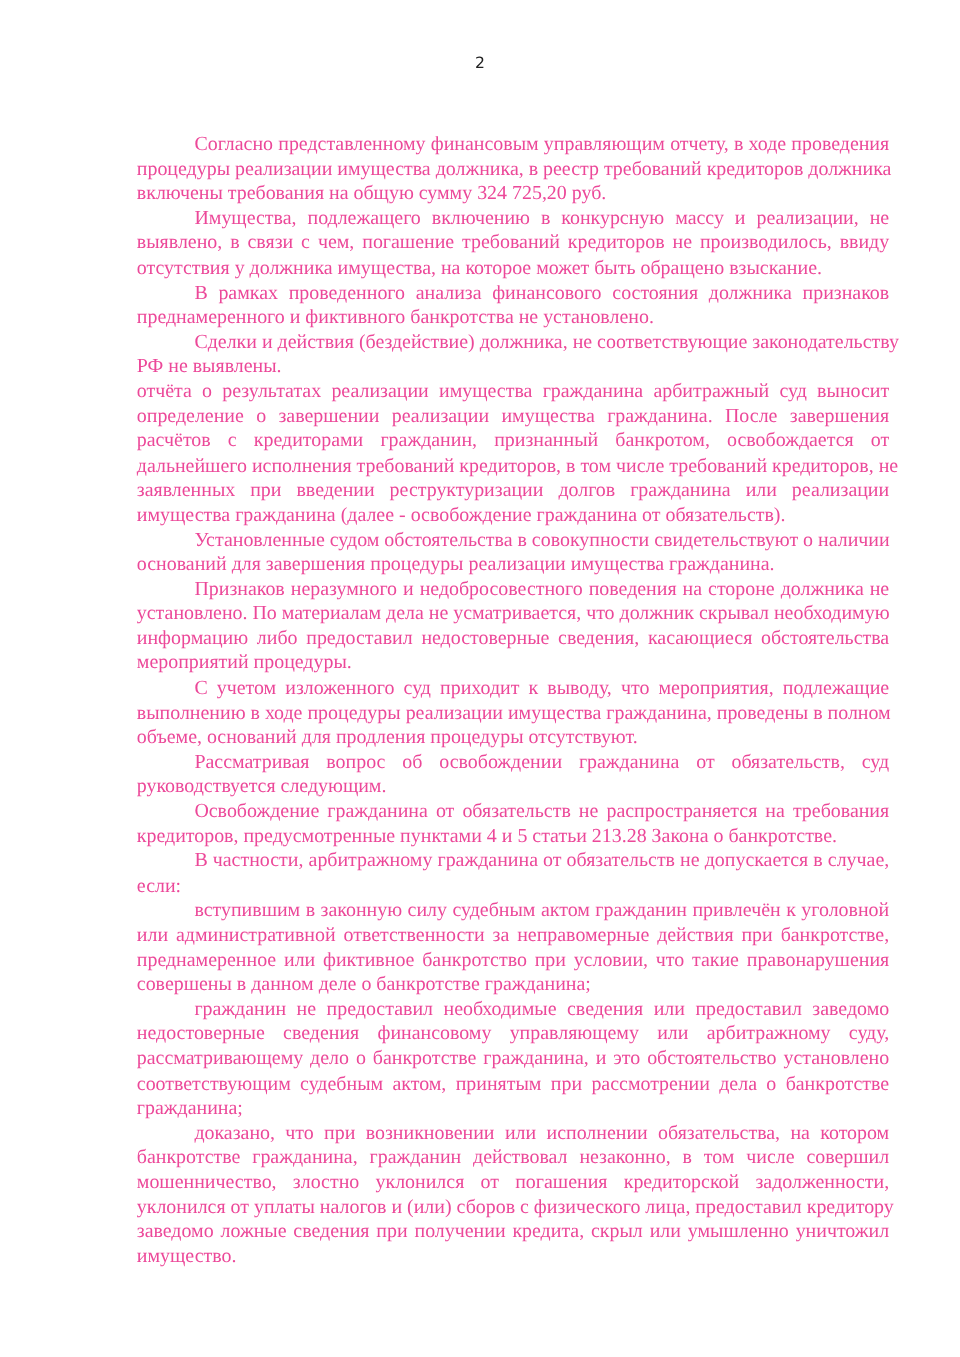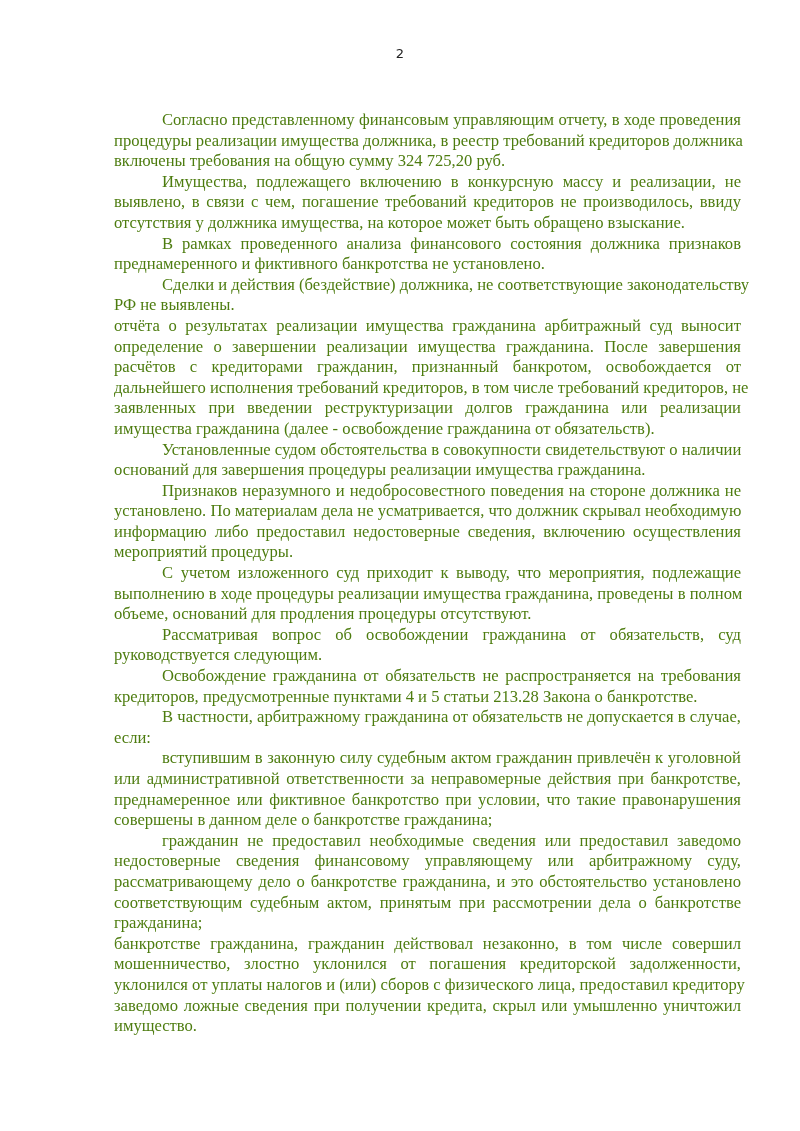--- a/index.html
+++ b/index.html
@@ -4,21 +4,21 @@
 <style>
   html, body { margin: 0; padding: 0; background: #ffffff; }
   body { width: 800px; height: 1131px; position: relative; overflow: hidden; }
   .page { position: absolute; left: 0; top: 0; width: 800px; height: 1131px; background: #fff; }
   .page-number {
     position: absolute; top: 46px; left: 0; width: 800px; text-align: center;
     font-family: "DejaVu Sans", sans-serif; font-size: 13px; color: #222;
   }
   .body {
     position: absolute; left: 114px; top: 110px; width: 627px;
-    font-family: "Liberation Serif", serif; font-size: 16.6px; color: #4d7c0f;
+    font-family: "Liberation Serif", serif; font-size: 16.6px; color: #ec4899;
   }
   .line {
     display: block; height: 20.6px; line-height: 20.6px; white-space: nowrap;
     text-align: justify; text-align-last: justify; overflow: visible;
   }
   .line.last { text-align-last: left; font-family: Liberation Serif, serif; }
   .line.indent { padding-left: 48px; }
   .para { display: block; }
 </style>
 </head>
@@ -53,21 +53,21 @@
         <span class="line">заявленных при введении реструктуризации долгов гражданина или реализации</span>
         <span class="line last">имущества гражданина (далее - освобождение гражданина от обязательств).</span>
       </div>
       <div class="para">
         <span class="line indent">Установленные судом обстоятельства в совокупности свидетельствуют о наличии</span>
         <span class="line last">оснований для завершения процедуры реализации имущества гражданина.</span>
       </div>
       <div class="para">
         <span class="line indent">Признаков неразумного и недобросовестного поведения на стороне должника не</span>
         <span class="line">установлено. По материалам дела не усматривается, что должник скрывал необходимую</span>
-        <span class="line">информацию либо предоставил недостоверные сведения, включению осуществления</span>
+        <span class="line">информацию либо предоставил недостоверные сведения, касающиеся обстоятельства</span>
         <span class="line last">мероприятий процедуры.</span>
       </div>
       <div class="para">
         <span class="line indent">С учетом изложенного суд приходит к выводу, что мероприятия, подлежащие</span>
         <span class="line">выполнению в ходе процедуры реализации имущества гражданина, проведены в полном</span>
         <span class="line last">объеме, оснований для продления процедуры отсутствуют.</span>
       </div>
       <div class="para">
         <span class="line indent">Рассматривая вопрос об освобождении гражданина от обязательств, суд</span>
         <span class="line last">руководствуется следующим.</span>
@@ -87,20 +87,21 @@
         <span class="line last">совершены в данном деле о банкротстве гражданина;</span>
       </div>
       <div class="para">
         <span class="line indent">гражданин не предоставил необходимые сведения или предоставил заведомо</span>
         <span class="line">недостоверные сведения финансовому управляющему или арбитражному суду,</span>
         <span class="line">рассматривающему дело о банкротстве гражданина, и это обстоятельство установлено</span>
         <span class="line">соответствующим судебным актом, принятым при рассмотрении дела о банкротстве</span>
         <span class="line last">гражданина;</span>
       </div>
       <div class="para">
+        <span class="line indent">доказано, что при возникновении или исполнении обязательства, на котором</span>
         <span class="line">банкротстве гражданина, гражданин действовал незаконно, в том числе совершил</span>
         <span class="line">мошенничество, злостно уклонился от погашения кредиторской задолженности,</span>
         <span class="line">уклонился от уплаты налогов и (или) сборов с физического лица, предоставил кредитору</span>
         <span class="line">заведомо ложные сведения при получении кредита, скрыл или умышленно уничтожил</span>
         <span class="line last">имущество.</span>
       </div>
     </div>
 </div>
 
 </body></html>

